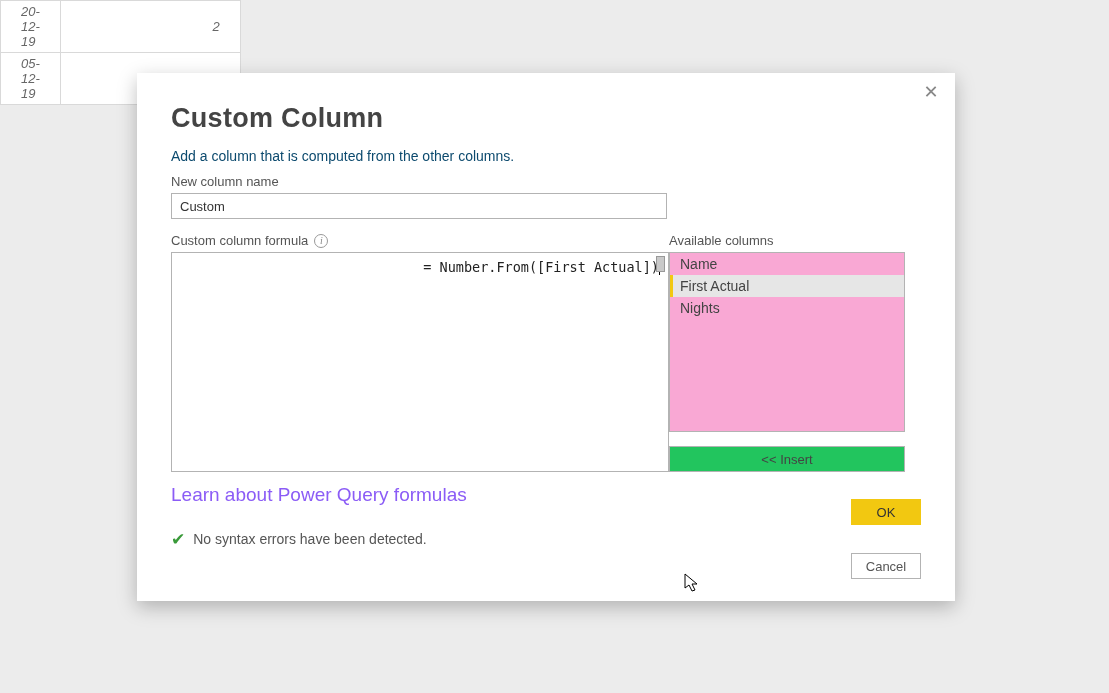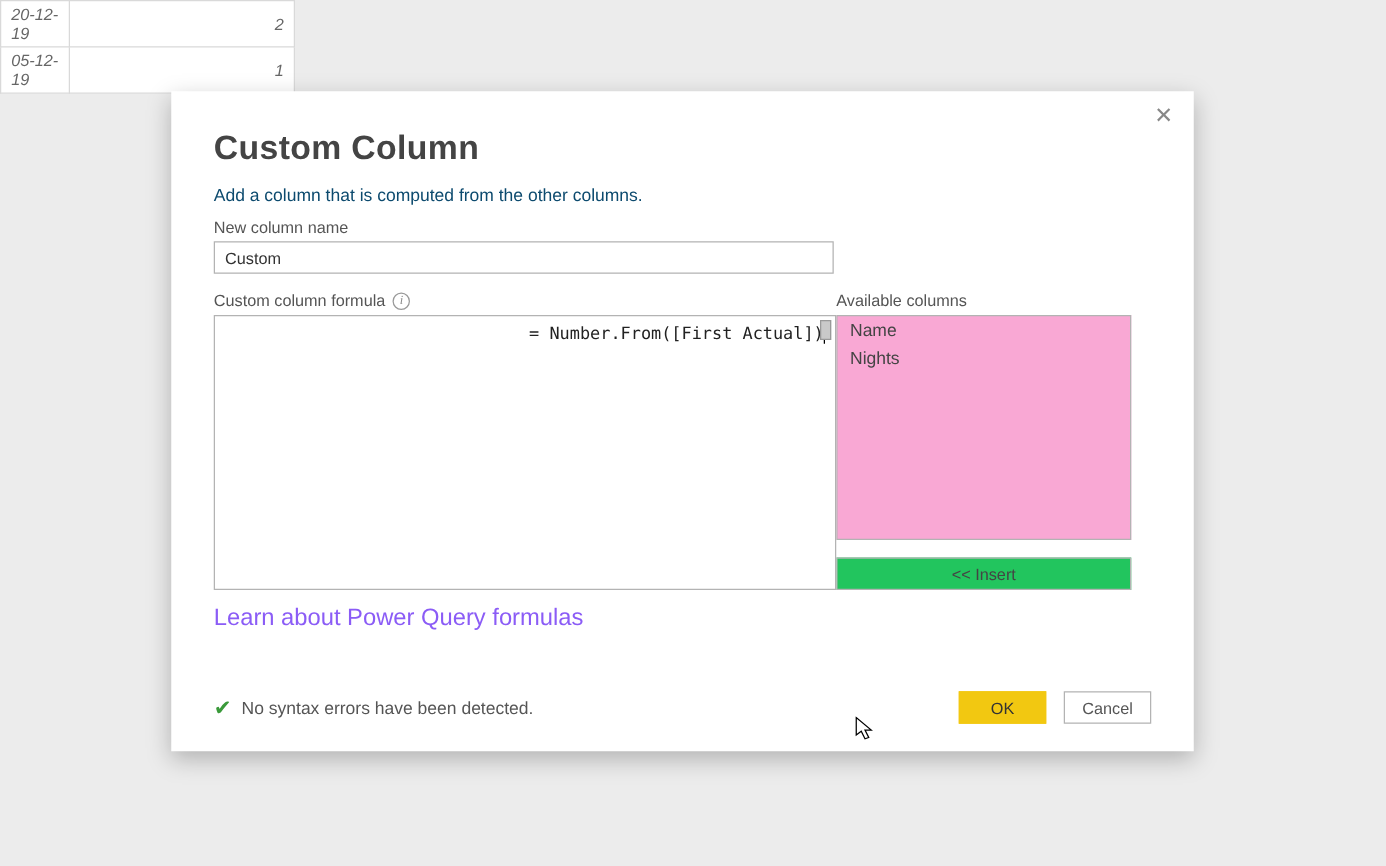--- a/index.html
+++ b/index.html
@@ -15,21 +15,21 @@
   
   .bg-table {
     position: absolute;
     top: 0;
     left: 0;
     border-collapse: collapse;
     background: #fff;
   }
   .bg-table td {
     border: 1px solid #d9d9d9;
-    padding: 3px 8px;
+    padding: 3px 20px;
     font-size: 13px;
     color: #555;
     height: 22px;
   }
   .bg-table td.date {
     width: 55px;
     font-style: italic;
     text-align: left;
     color: #666;
   }
@@ -175,21 +175,22 @@
     font-size: 14px;
     color: #555;
   }
   .status .check {
     color: #3a9a3a;
     font-size: 17px;
   }
   .footer-buttons {
     margin-left: auto;
     display: flex;
-    gap: 14px;
+    gap: 28px;
+    flex-direction: column;
   }
   .ok-btn {
     background: #f2c811;
     border: 1px solid #f2c811;
     width: 70px;
     height: 26px;
     font-size: 13px;
     color: #333;
     cursor: pointer;
   }
@@ -262,20 +263,21 @@
         <div class="formula-text"><span>= Number.From([First Actual])</span><span class="cursor"></span></div>
         <div class="formula-scroll"></div>
       </div>
       <a class="learn-link">Learn about Power Query formulas</a>
     </div>
 
     <div class="avail-col">
       <div class="label">Available columns</div>
       <div class="avail-list">
         <div class="avail-item">Name</div>
+        <div class="avail-item selected">First Actual</div>
         <div class="avail-item">Nights</div>
       </div>
       <button class="insert-btn">&lt;&lt; Insert</button>
     </div>
   </div>
 
   <div class="footer">
     <div class="status">
       <span class="check">✔</span>
       <span>No syntax errors have been detected.</span>

